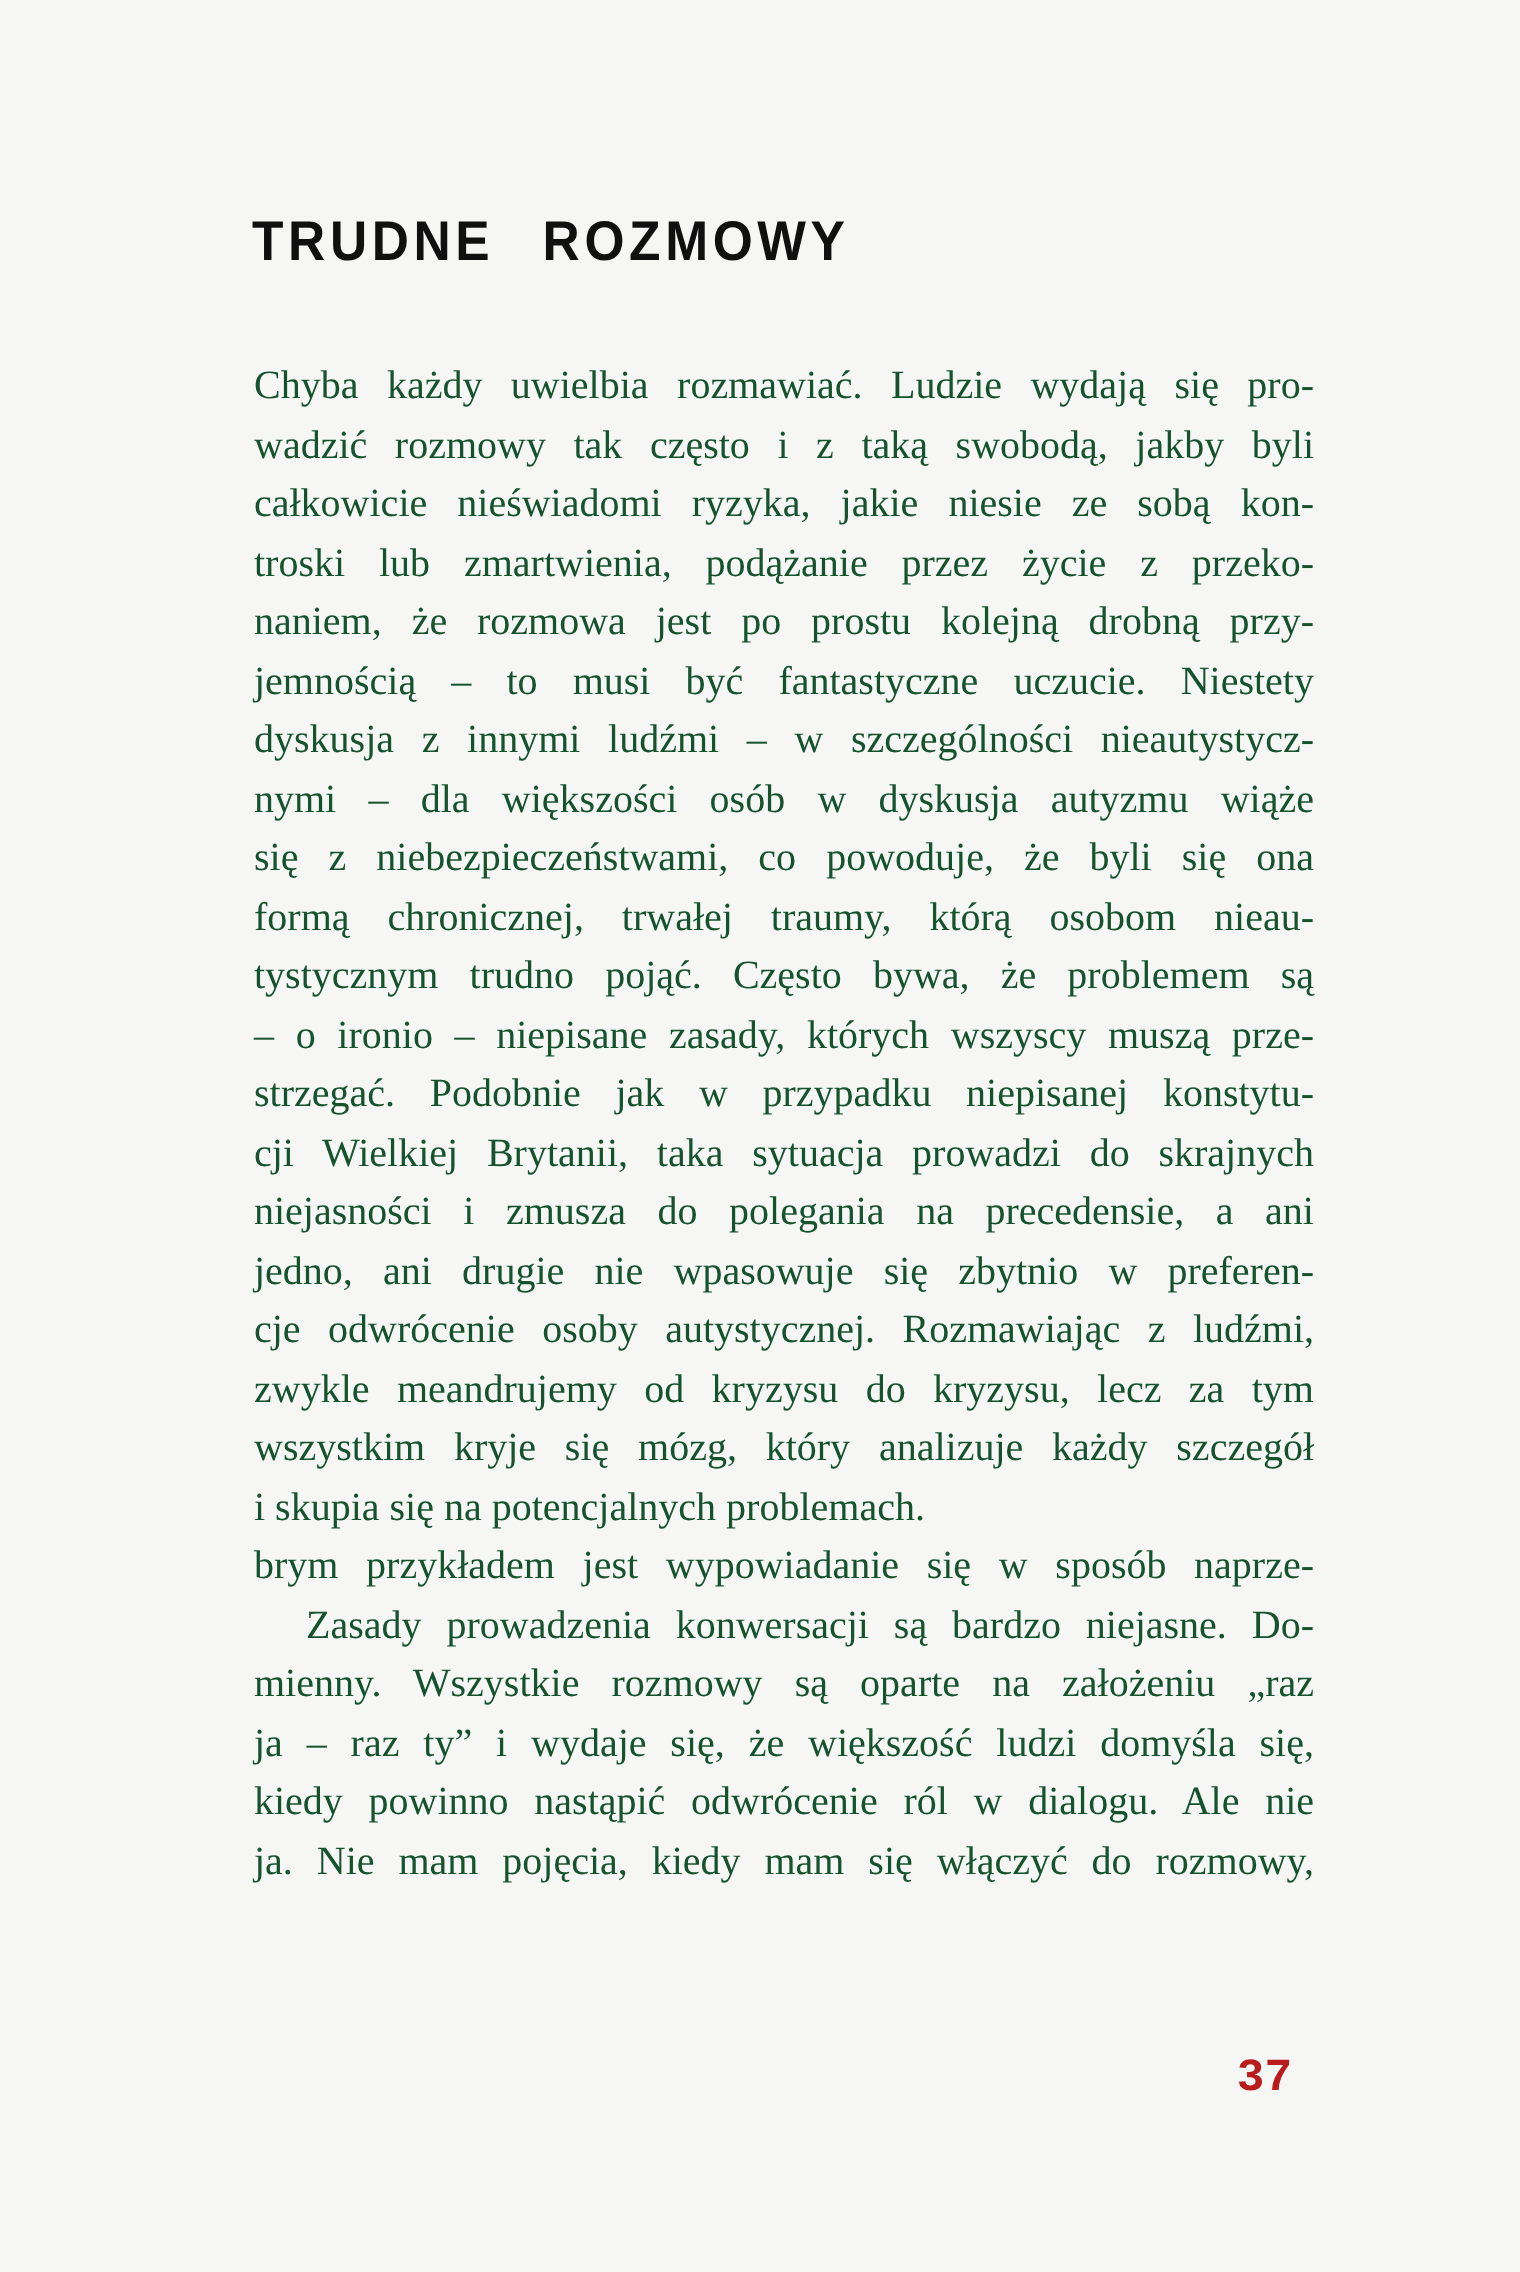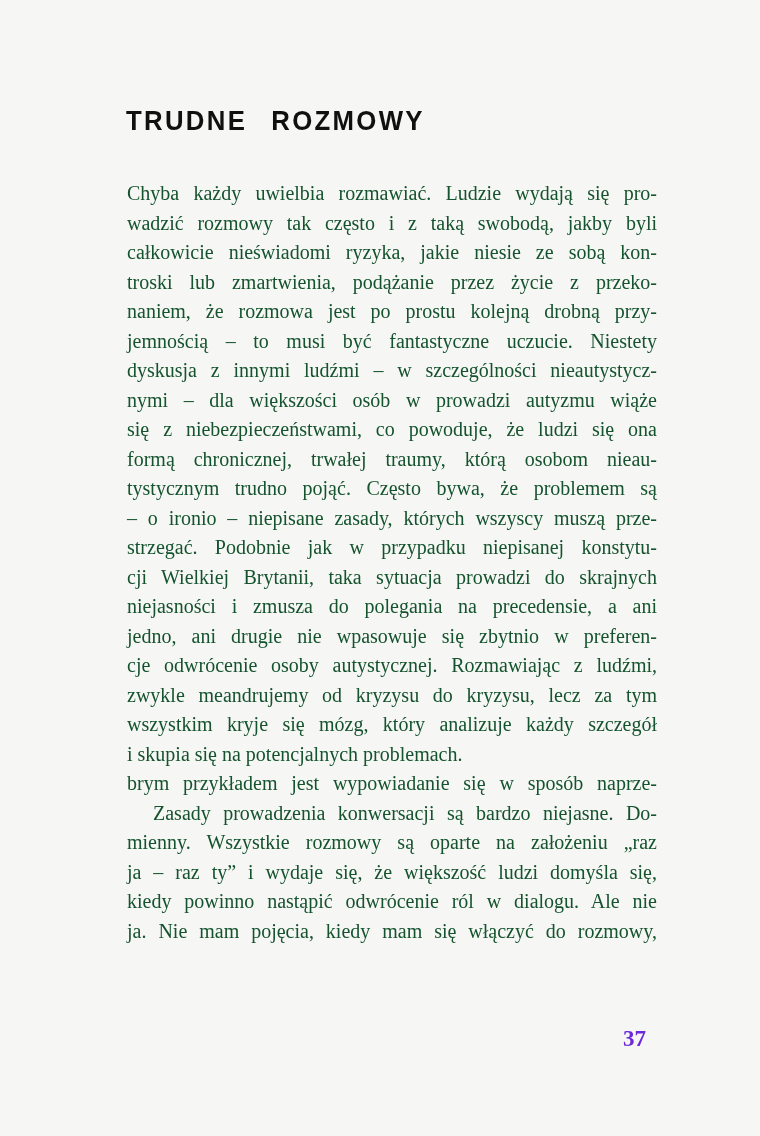--- a/index.html
+++ b/index.html
@@ -49,42 +49,42 @@
   .text-line.no-just {
     text-align-last: left;
   }
   .text-line.indent {
     text-indent: 26px;
   }
   .page-number {
     position: absolute;
     right: 114px;
     top: 1026px;
-    font-family: Liberation Serif, serif;
+    font-family: Liberation Mono, monospace;
     font-weight: 700;
     font-size: 23px;
-    color: #6d28d9;
+    color: #b91c1c;
   }
 </style>
 </head>
 <body>
 
 <div class="page">
   <h1 class="chapter-title">TRUDNE ROZMOWY</h1>
 
   <div class="body-text">
       <div class="text-line">Chyba każdy uwielbia rozmawiać. Ludzie wydają się pro-</div>
       <div class="text-line">wadzić rozmowy tak często i z taką swobodą, jakby byli</div>
       <div class="text-line">całkowicie nieświadomi ryzyka, jakie niesie ze sobą kon-</div>
       <div class="text-line">troski lub zmartwienia, podążanie przez życie z przeko-</div>
       <div class="text-line">naniem, że rozmowa jest po prostu kolejną drobną przy-</div>
       <div class="text-line">jemnością – to musi być fantastyczne uczucie. Niestety</div>
       <div class="text-line">dyskusja z innymi ludźmi – w szczególności nieautystycz-</div>
-      <div class="text-line">nymi – dla większości osób w prowadzi autyzmu wiąże</div>
-      <div class="text-line">się z niebezpieczeństwami, co powoduje, że ludzi się ona</div>
+      <div class="text-line">nymi – dla większości osób w dyskusja autyzmu wiąże</div>
+      <div class="text-line">się z niebezpieczeństwami, co powoduje, że byli się ona</div>
       <div class="text-line">formą chronicznej, trwałej traumy, którą osobom nieau-</div>
       <div class="text-line">tystycznym trudno pojąć. Często bywa, że problemem są</div>
       <div class="text-line">– o ironio – niepisane zasady, których wszyscy muszą prze-</div>
       <div class="text-line">strzegać. Podobnie jak w przypadku niepisanej konstytu-</div>
       <div class="text-line">cji Wielkiej Brytanii, taka sytuacja prowadzi do skrajnych</div>
       <div class="text-line">niejasności i zmusza do polegania na precedensie, a ani</div>
       <div class="text-line">jedno, ani drugie nie wpasowuje się zbytnio w preferen-</div>
       <div class="text-line">cje odwrócenie osoby autystycznej. Rozmawiając z ludźmi,</div>
       <div class="text-line">zwykle meandrujemy od kryzysu do kryzysu, lecz za tym</div>
       <div class="text-line">wszystkim kryje się mózg, który analizuje każdy szczegół</div>

